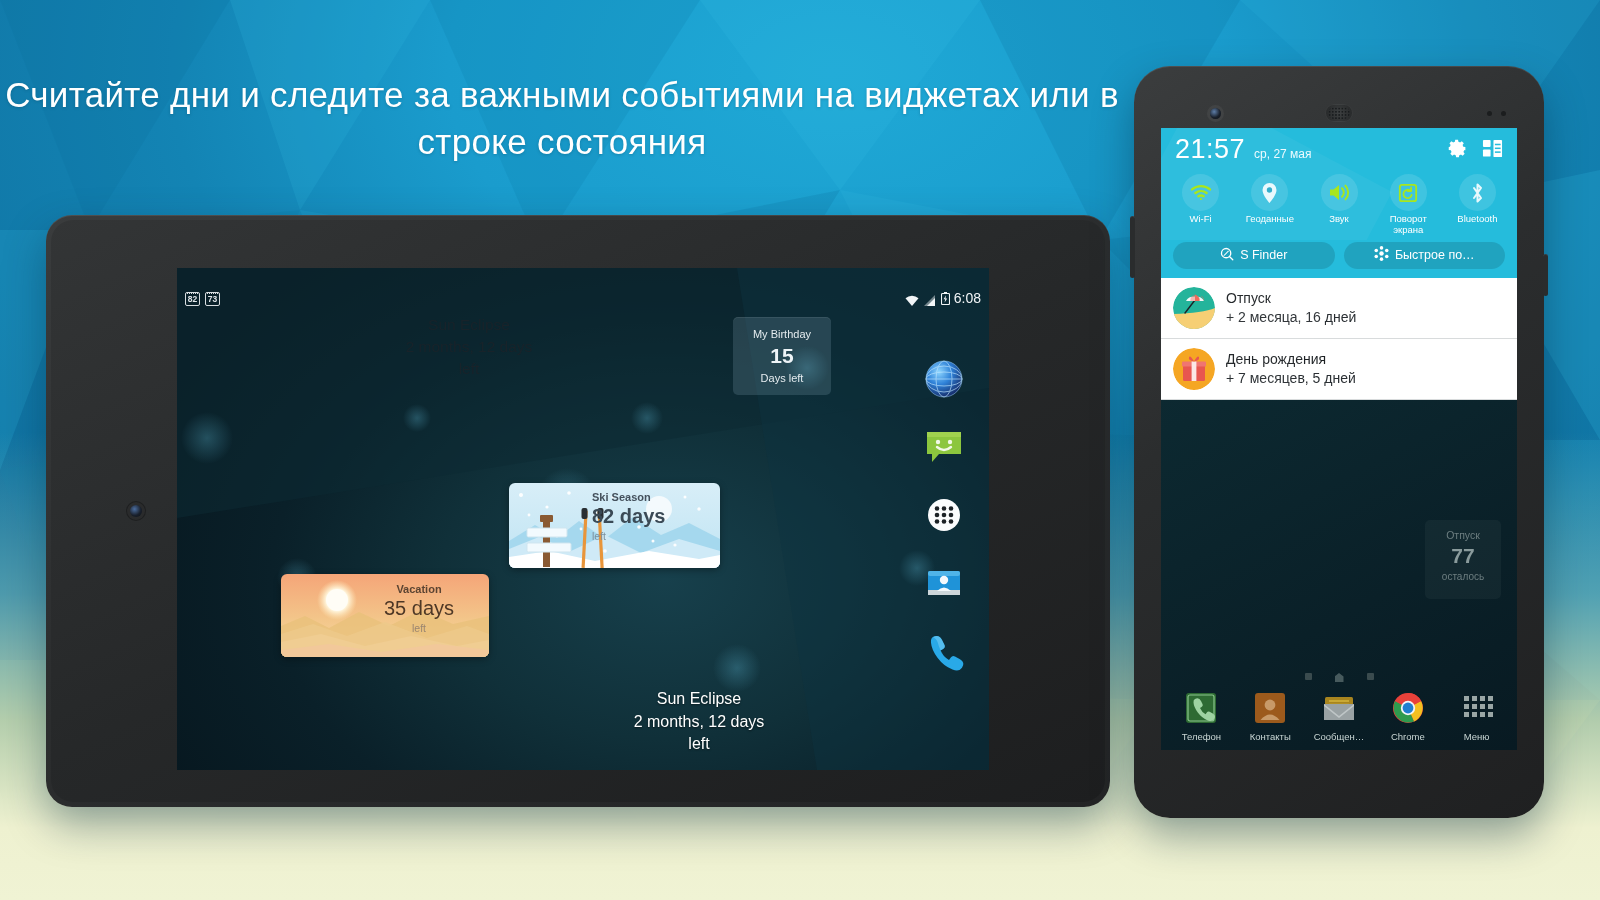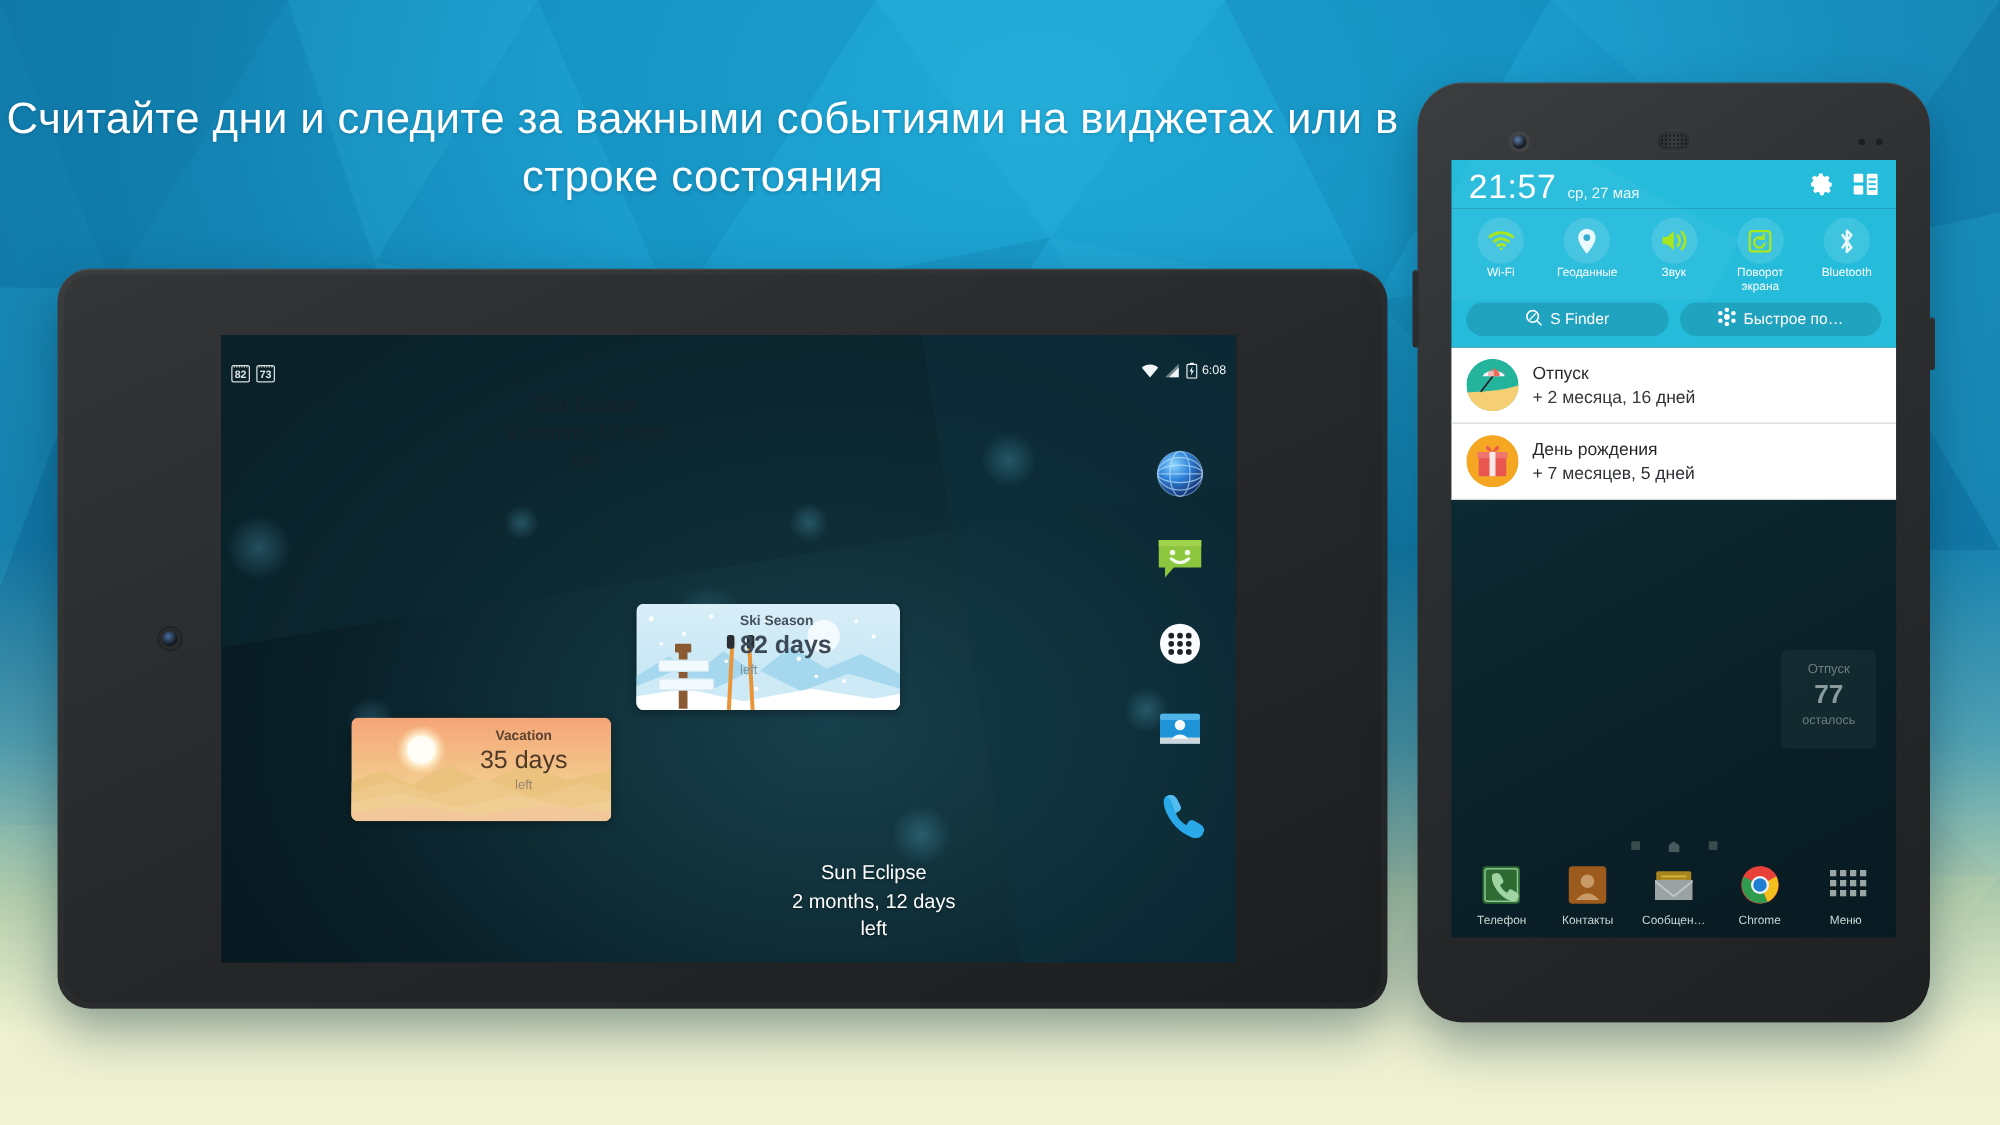--- a/index.html
+++ b/index.html
@@ -73,21 +73,21 @@
     border:1.4px solid #d8dde0; border-radius:2px;
     font-size:8.5px; line-height:11px; text-align:center;
     color:#e2e7ea; font-weight:700; padding-top:1px;
   }
   .cal-badge:before {
     content:""; position:absolute; left:1px; right:1px; top:-0.5px; height:2.5px;
     border-top:1.4px dotted #d8dde0;
   }
   .t-status .right {
     position:absolute; right:8px; top:6px; display:flex; align-items:center; gap:5px;
-    color:#f2f5f7; font-size:10px; font-weight:500;
+    color:#f2f5f7; font-size:14px; font-weight:500;
   }
   .ico-wifi { width:14px; height:11px; position:relative; }
   .ico-sig  { width:12px; height:11px; position:relative; }
   .ico-batt { width:8px; height:13px; position:relative; }
 
   
   .w-text { position:absolute; text-align:center; line-height:1.42; }
   .w-text.dark { color:#18232a; font-size:15.5px; }
   .w-text.light { color:#ffffff; font-size:16px; text-shadow:0 1px 2px rgba(0,0,0,.5); }
 
@@ -297,20 +297,25 @@
           <span>6:08</span>
         </div>
       </div>
 
       <div class="w-text dark" style="left:194px; top:46px; width:196px;">
         <div>Sun Eclipse</div>
         <div>2 months, 12 days</div>
         <div>left</div>
       </div>
 
+      <div class="w-bday">
+        <div class="t">My Birthday</div>
+        <div class="n">15</div>
+        <div class="s">Days left</div>
+      </div>
 
       <div class="w-ski">
         <svg width="211" height="85" viewBox="0 0 211 85" preserveAspectRatio="none">
           <defs>
             <linearGradient id="skysk" x1="0" y1="0" x2="0" y2="1">
               <stop offset="0%" stop-color="#d8eef8"></stop>
                 <stop offset="100%" stop-color="#bfe4f3"></stop>
             </linearGradient>
           </defs>
           <rect width="211" height="85" fill="url(#skysk)"></rect>

